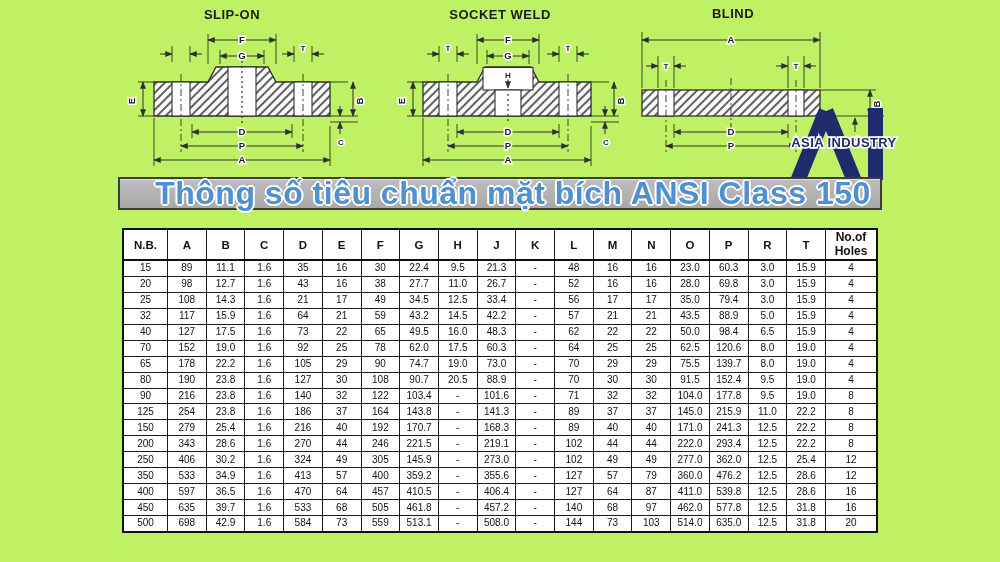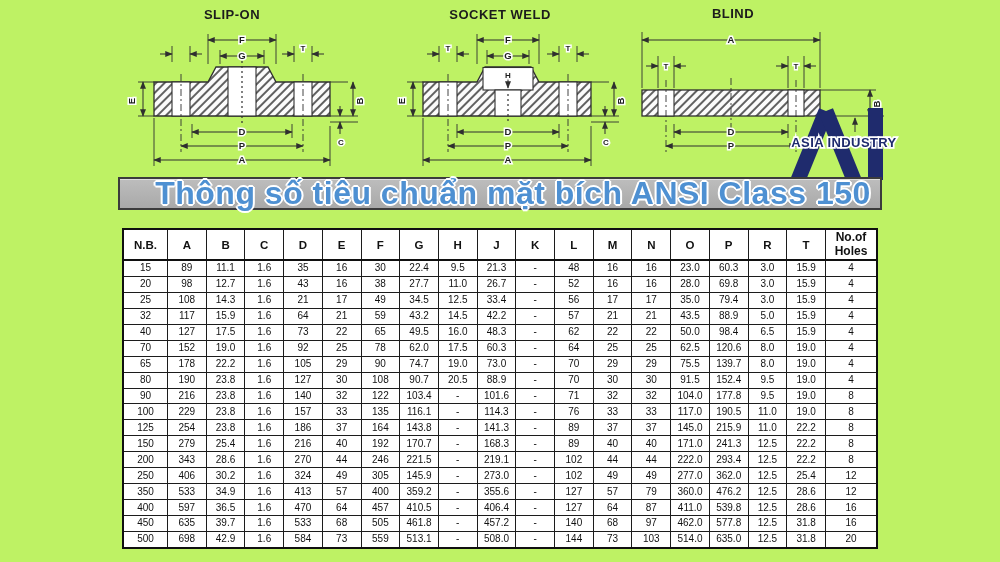--- a/index.html
+++ b/index.html
@@ -464,41 +464,20 @@
           <td>71</td>
           <td>32</td>
           <td>32</td>
           <td>104.0</td>
           <td>177.8</td>
           <td>9.5</td>
           <td>19.0</td>
           <td>8</td>
         </tr>
         <tr>
-          <td>100</td>
-          <td>229</td>
-          <td>23.8</td>
-          <td>1.6</td>
-          <td>157</td>
-          <td>33</td>
-          <td>135</td>
-          <td>116.1</td>
-          <td>-</td>
-          <td>114.3</td>
-          <td>-</td>
-          <td>76</td>
-          <td>33</td>
-          <td>33</td>
-          <td>117.0</td>
-          <td>190.5</td>
-          <td>11.0</td>
-          <td>19.0</td>
-          <td>8</td>
-        </tr>
-        <tr>
           <td>125</td>
           <td>254</td>
           <td>23.8</td>
           <td>1.6</td>
           <td>186</td>
           <td>37</td>
           <td>164</td>
           <td>143.8</td>
           <td>-</td>
           <td>141.3</td>

